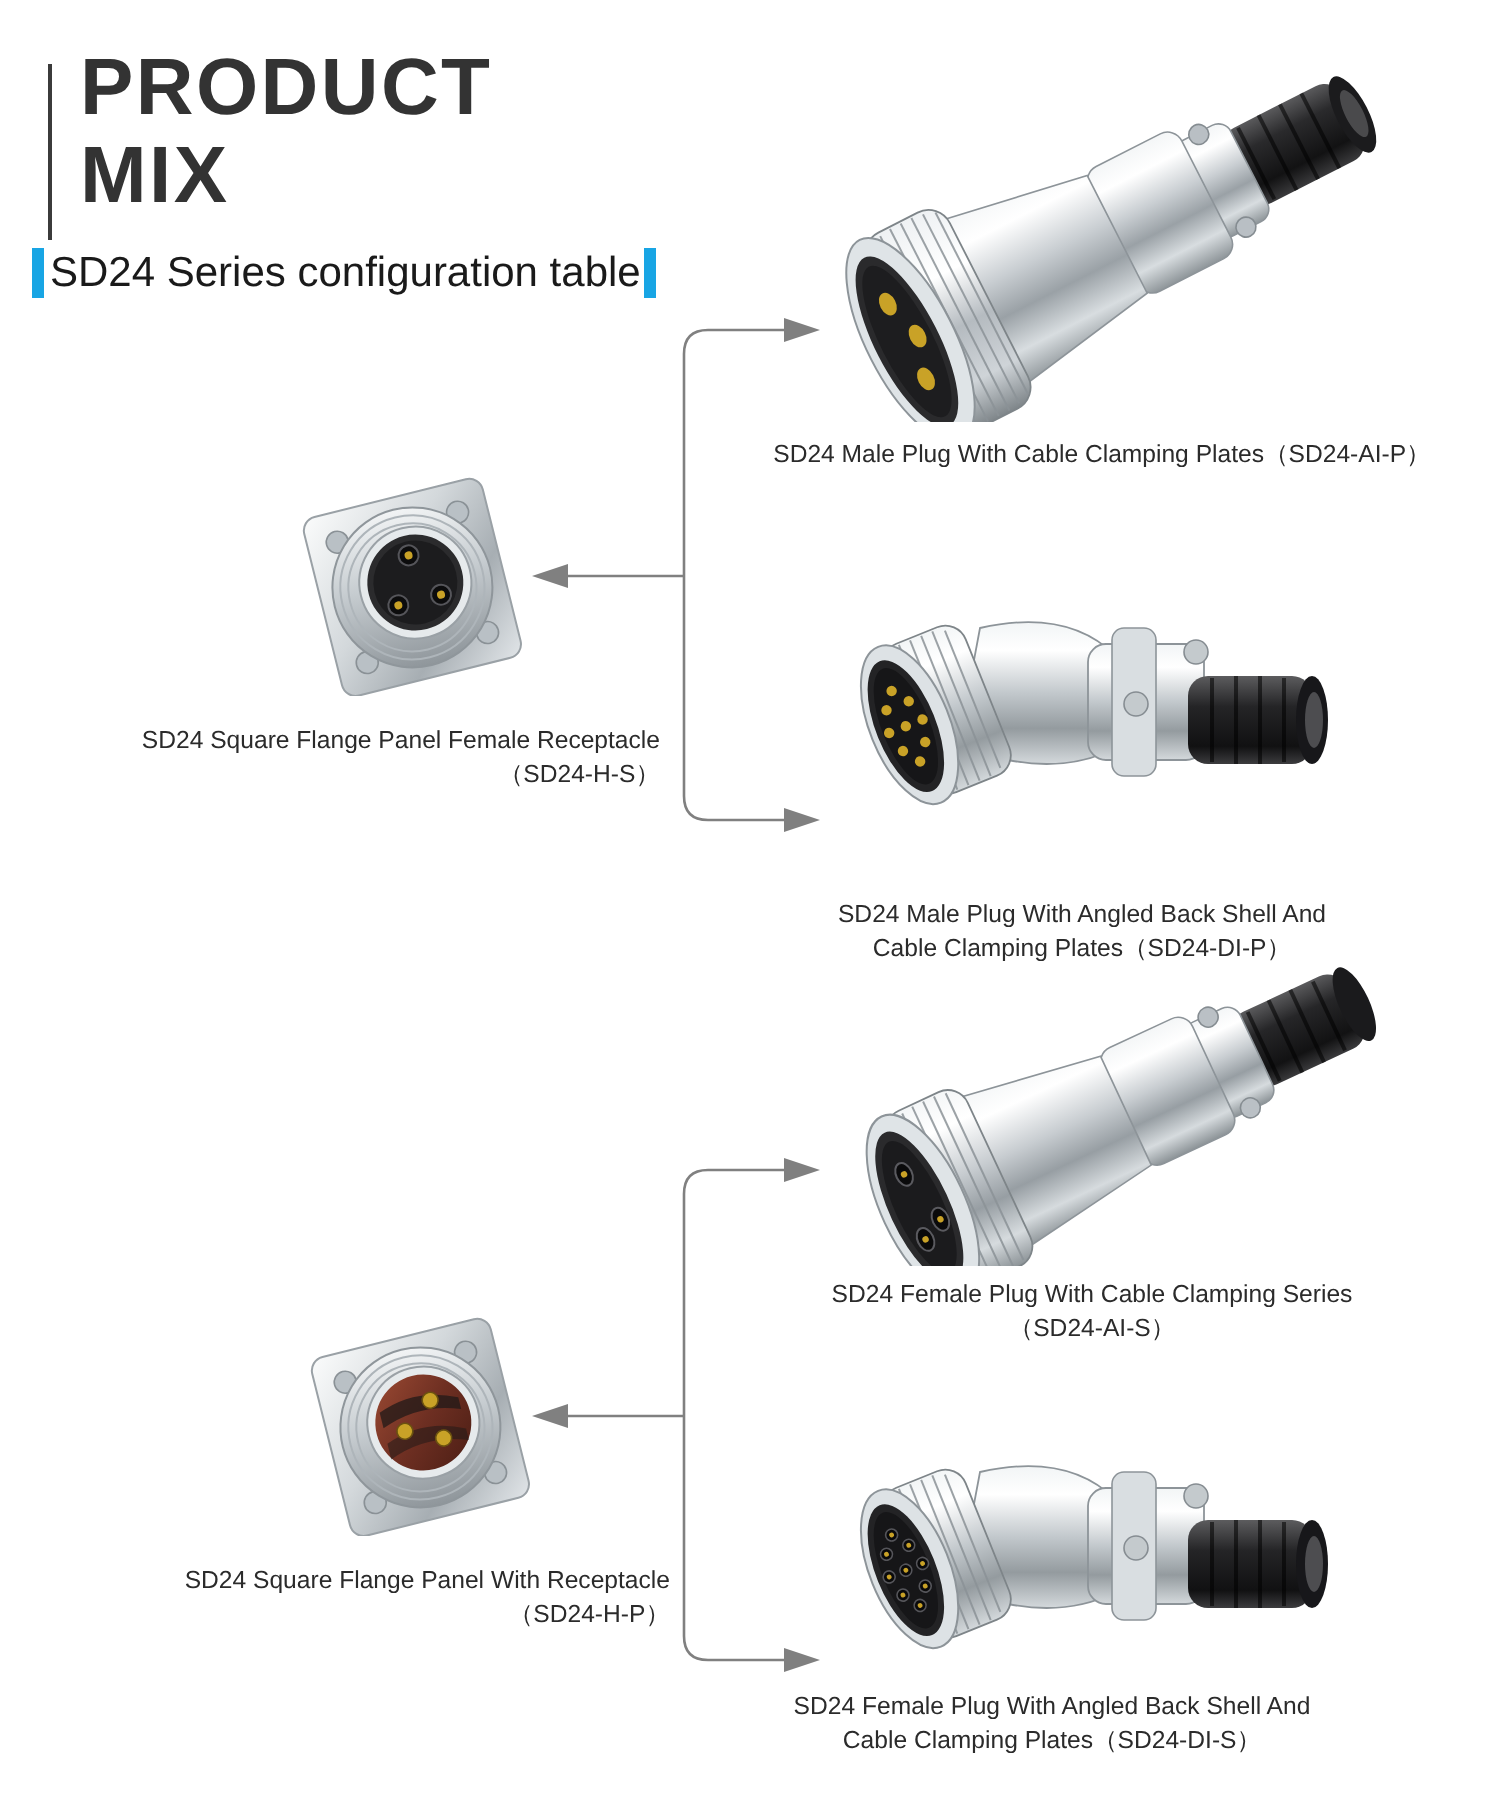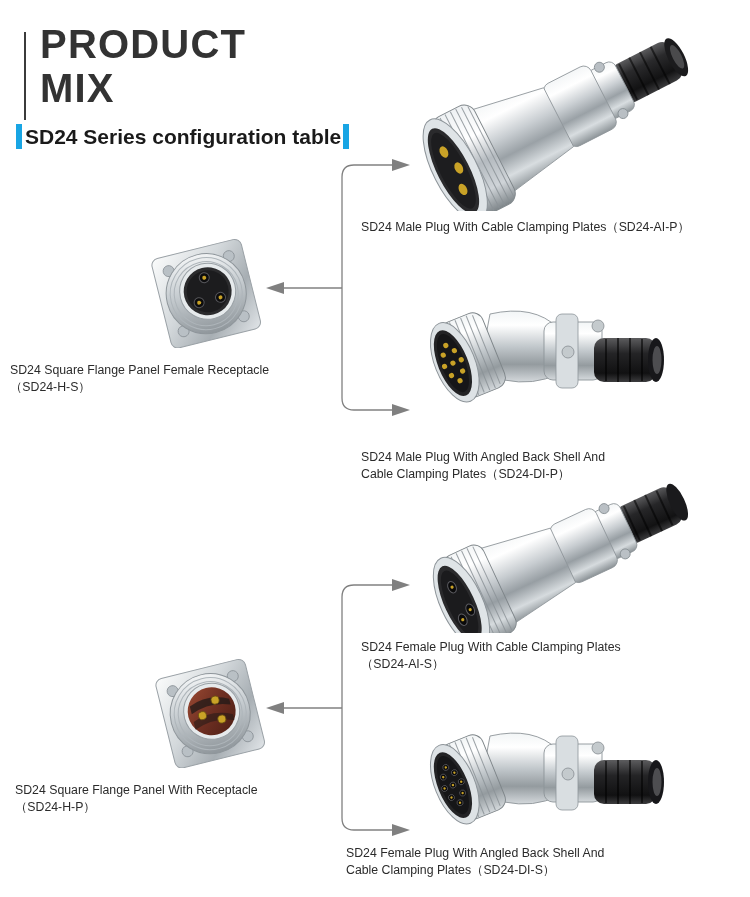--- a/index.html
+++ b/index.html
@@ -29,34 +29,34 @@
     font-size: 40px; font-weight: bold; line-height: 44px;
     letter-spacing: 1.2px; color: #333333;
     white-space: pre-line;
   }
   #subtitle-wrap {
     position: absolute; left: 16px; top: 122px;
     display: flex; align-items: center; height: 28px;
   }
   .accent-bar { width: 6px; height: 25px; background: #18a5e4; flex: 0 0 auto; }
   #subtitle-text {
-    font-size: 21px; font-weight: 700; color: #1a1a1a;
+    font-size: 21px; font-weight: 400; color: #1a1a1a;
     padding: 0 2px 0 3px; line-height: 25px; white-space: nowrap;
   }
 
   
   .caption {
     position: absolute;
     font-size: 12.3px;
     line-height: 16.5px;
     color: #2b2b2b;
     white-space: pre-line;
   }
-  .caption.center { text-align: left; }
-  .caption.left { text-align: left; }
+  .caption.center { text-align: right; }
+  .caption.left { text-align: center; }
 
   
   .bracket { position: absolute; }
 
   
   .product { position: absolute; }
   .product svg { display: block; }
 </style>
 </head>
 <body>
@@ -324,21 +324,21 @@
       </g>
       <g fill="#c9a227">
         <circle cx="34" cy="56" r="1.6"></circle>
           <circle cx="30" cy="90" r="1.6"></circle>
           <circle cx="41" cy="84" r="1.6"></circle>
       </g>
     </g>
   </svg>
 </div>
 
-<div class="caption left" style="left:361px; top:639px; width:370px;">SD24 Female Plug With Cable Clamping Plates
+<div class="caption left" style="left:361px; top:639px; width:370px;">SD24 Female Plug With Cable Clamping Series
 （SD24-AI-S）</div>
 
 <div class="product" style="left:408px; top:710px;">
   <svg width="270" height="128" viewBox="0 0 270 128" aria-hidden="true">
     <defs>
       <linearGradient id="chrome4" x1="0" y1="0" x2="0" y2="1">
         <stop offset="0" stop-color="#f2f5f6"></stop>
         <stop offset="0.2" stop-color="#ffffff"></stop>
         <stop offset="0.5" stop-color="#c2c8cc"></stop>
         <stop offset="0.75" stop-color="#949b9f"></stop>

